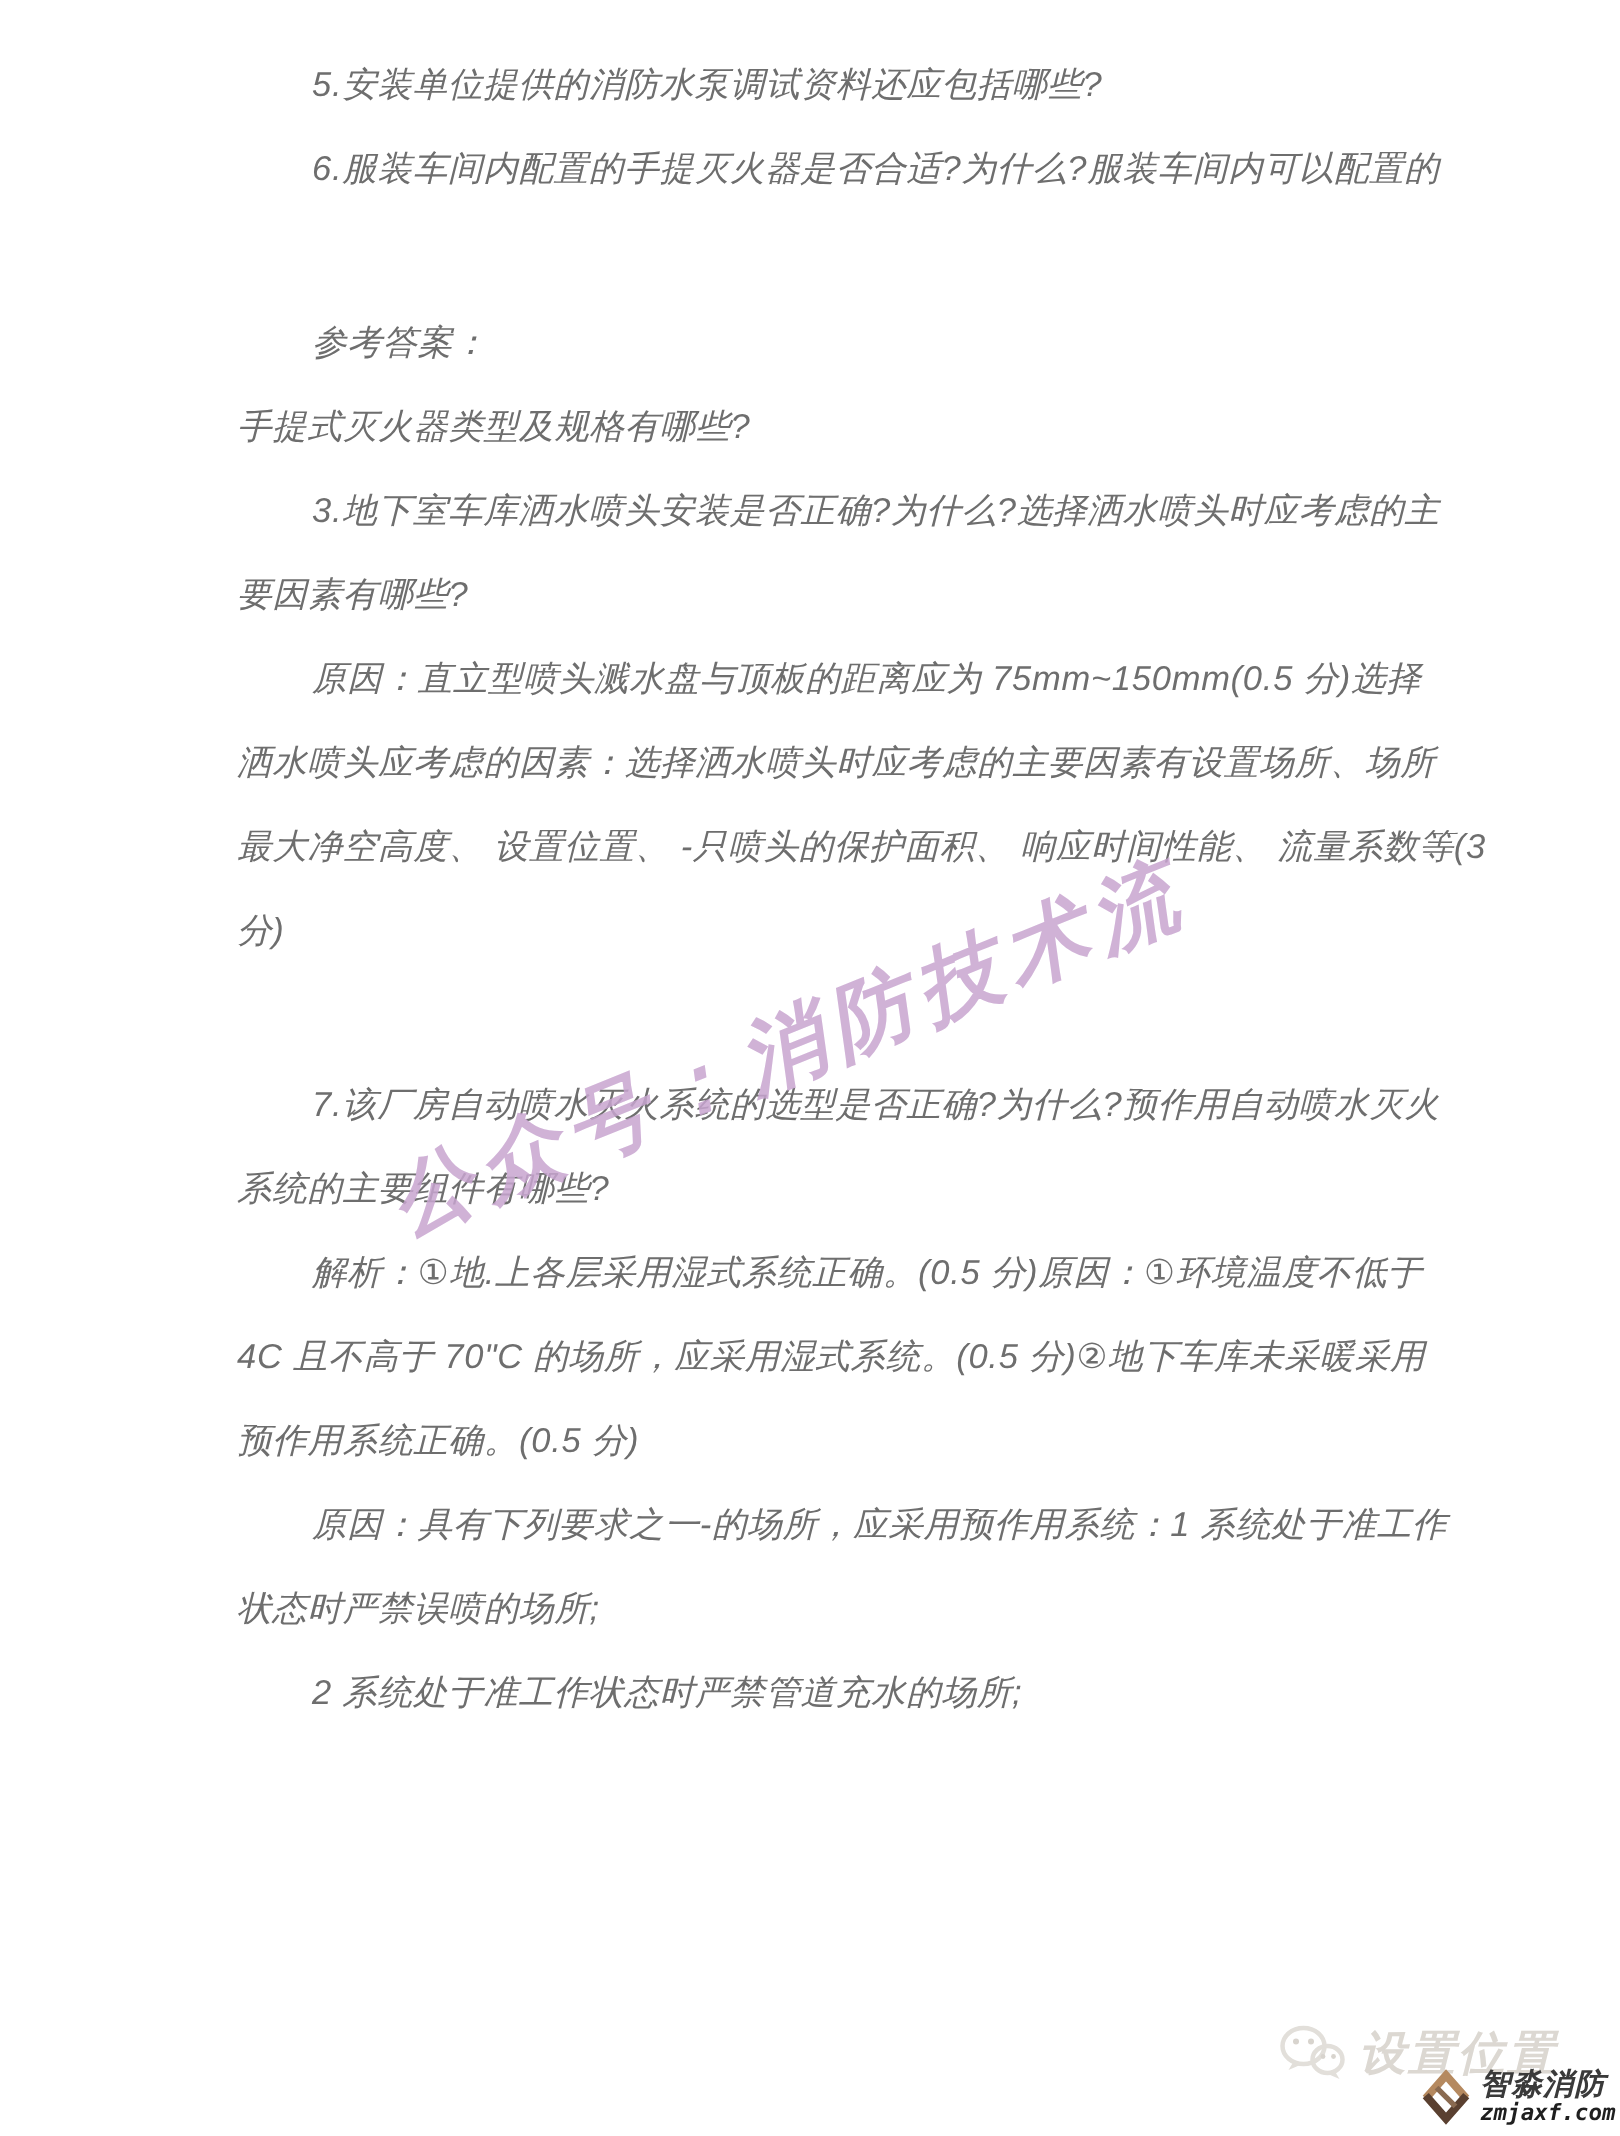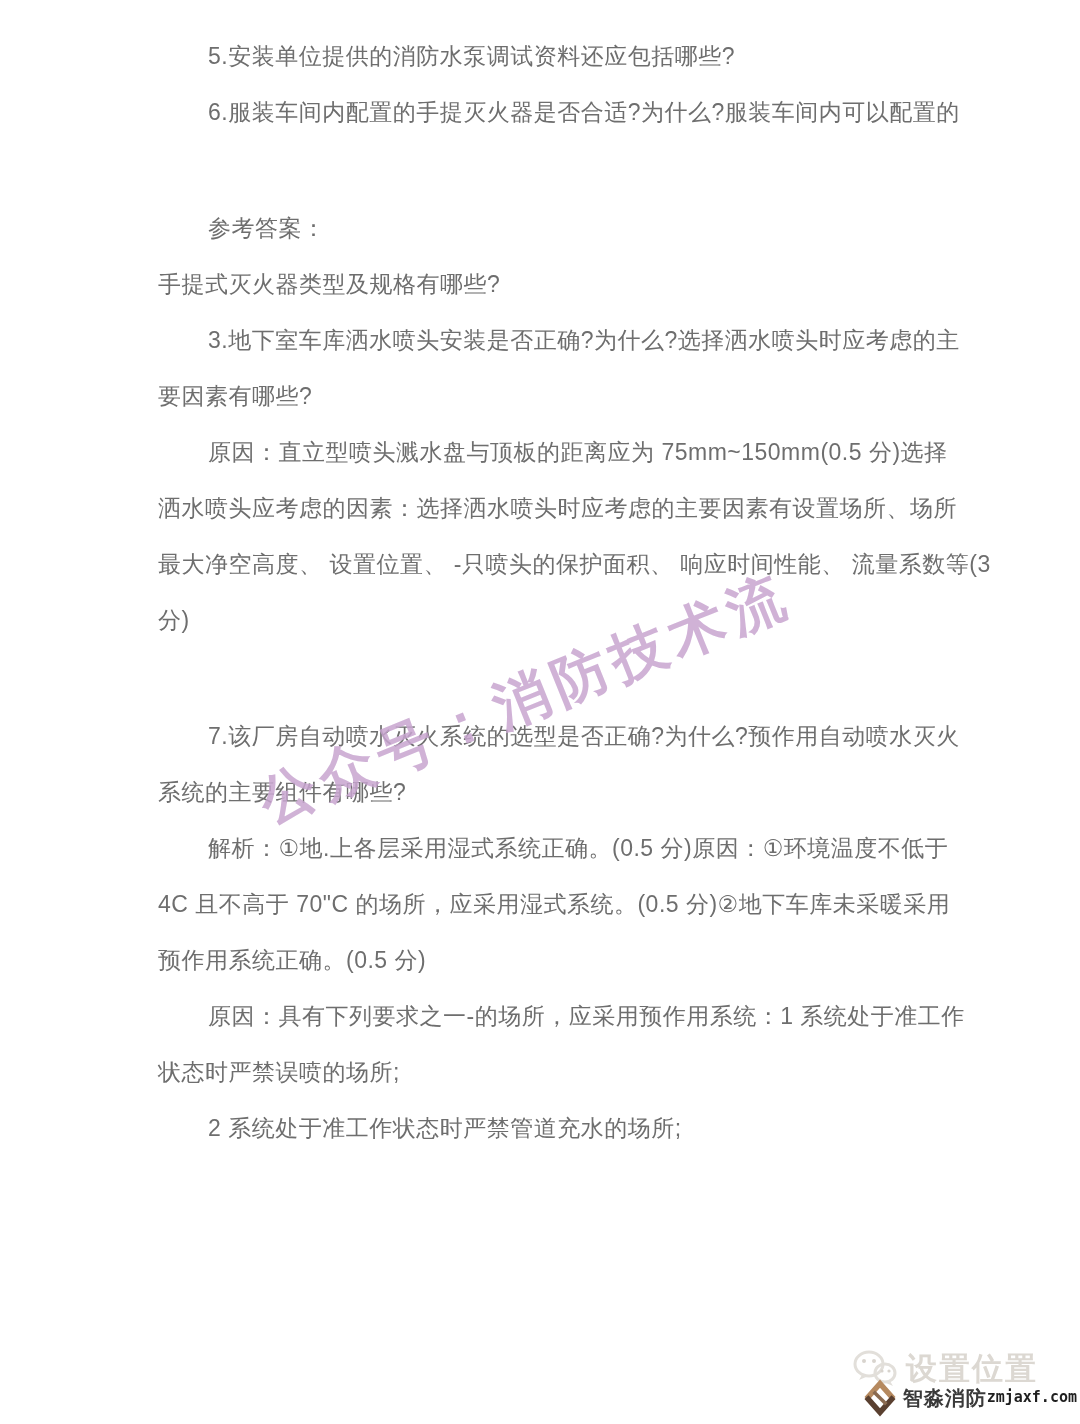--- a/index.html
+++ b/index.html
@@ -4,20 +4,21 @@
 <style>
   * { margin: 0; padding: 0; box-sizing: border-box; }
   html, body { background: #ffffff; }
   .page {
     position: relative;
     width: 1079px;
     height: 1424px;
     background: #ffffff;
     overflow: hidden;
     font-family: "Liberation Sans", "DejaVu Sans", sans-serif;
+    font-style: italic;
   }
   .doc-text {
     position: absolute;
     left: 158px;
     top: 28px;
     width: 770px;
     color: #6e6e6e;
     font-size: 23px;
     letter-spacing: 0.5px;
   }
@@ -66,21 +67,21 @@
   
   .brand {
     position: absolute;
     right: 2px;
     top: 1379px;
     display: flex;
     align-items: center;
     gap: 5px;
   }
   .brand svg { display: block; }
-  .brand-texts { display: flex; flex-direction: row; line-height: 1.05; align-items: center; }
+  .brand-texts { display: flex; flex-direction: column; line-height: 1.05; }
   .brand-name {
     font-size: 20px;
     font-weight: 700;
     color: #3a3a3a;
     letter-spacing: 1px;
   }
   .brand-site {
     font-family: "DejaVu Sans Mono", "Liberation Mono", monospace;
     font-size: 15px;
     font-weight: 700;

